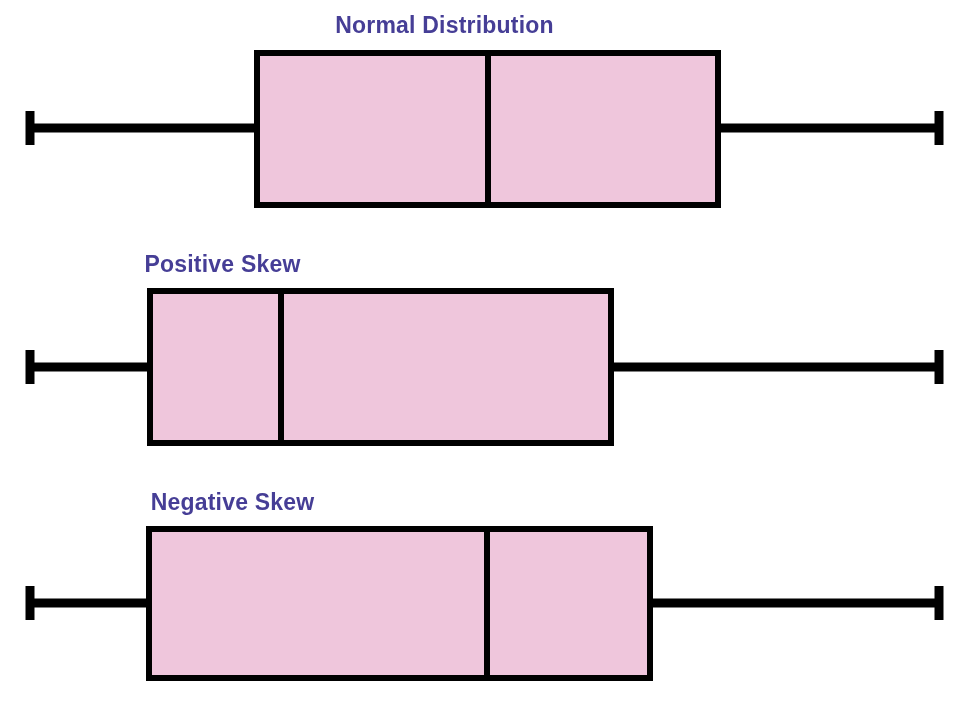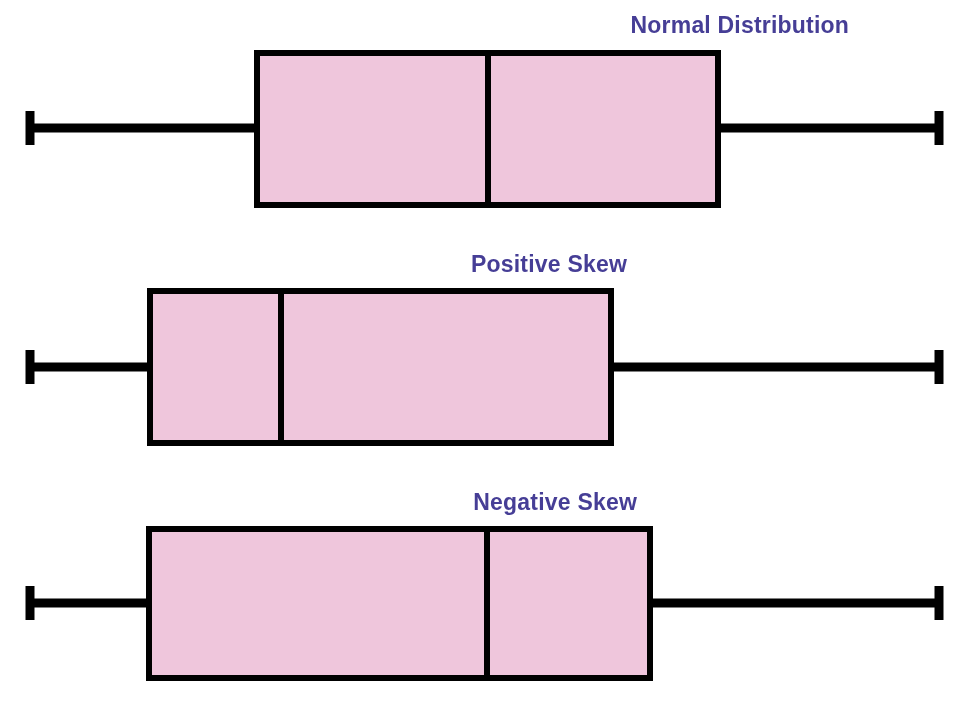--- a/index.html
+++ b/index.html
@@ -22,28 +22,29 @@
   }
   .panel {
     position: absolute;
     left: 0;
     width: 969px;
   }
   .panel-title {
     position: absolute;
     left: 0;
     width: 849px;
-    text-align: right;
+    text-align: center;
     font-family: "Liberation Sans", sans-serif;
     font-weight: bold;
     font-size: 23px;
     line-height: 26px;
     letter-spacing: 0.2px;
     color: #463E96;
     white-space: nowrap;
+    padding-left: 20px;
   }
   .boxplot-svg {
     position: absolute;
     left: 0;
     top: 0;
     display: block;
   }
 </style>
 </head>
 <body>

